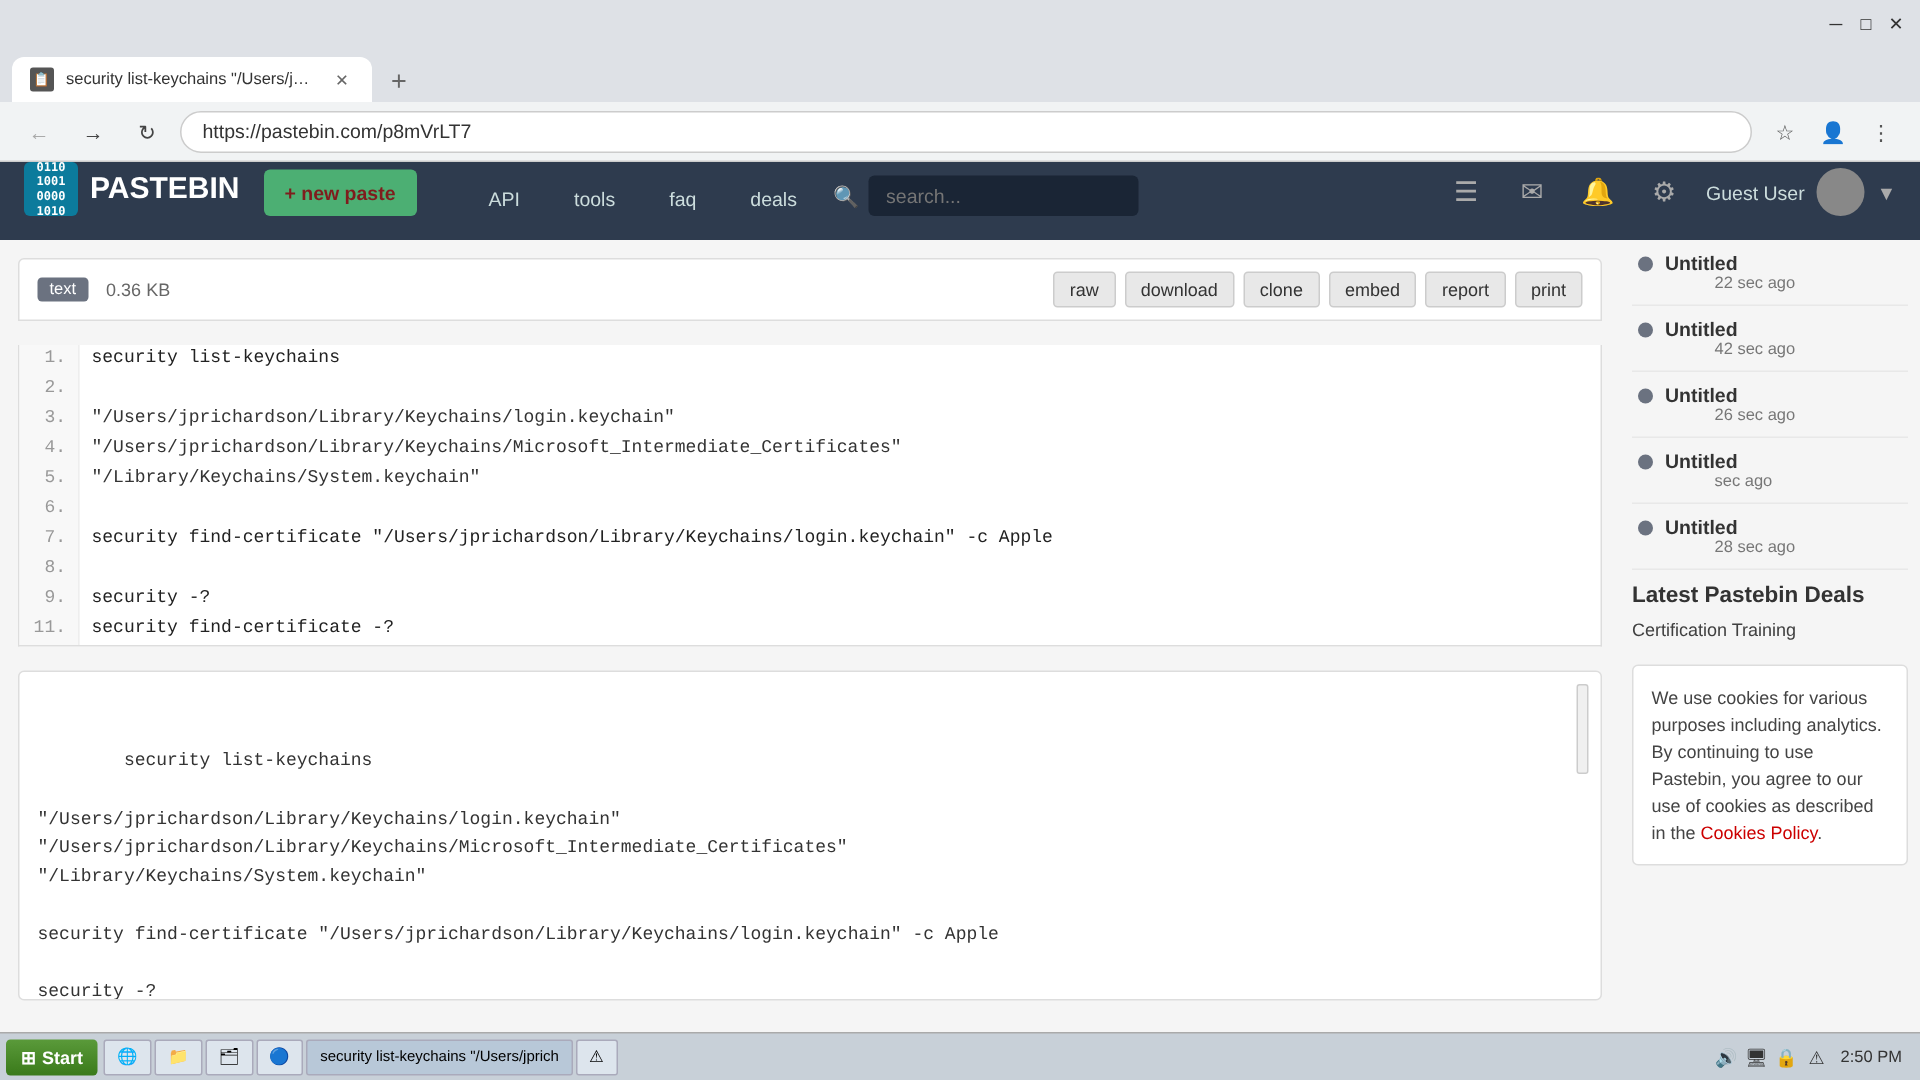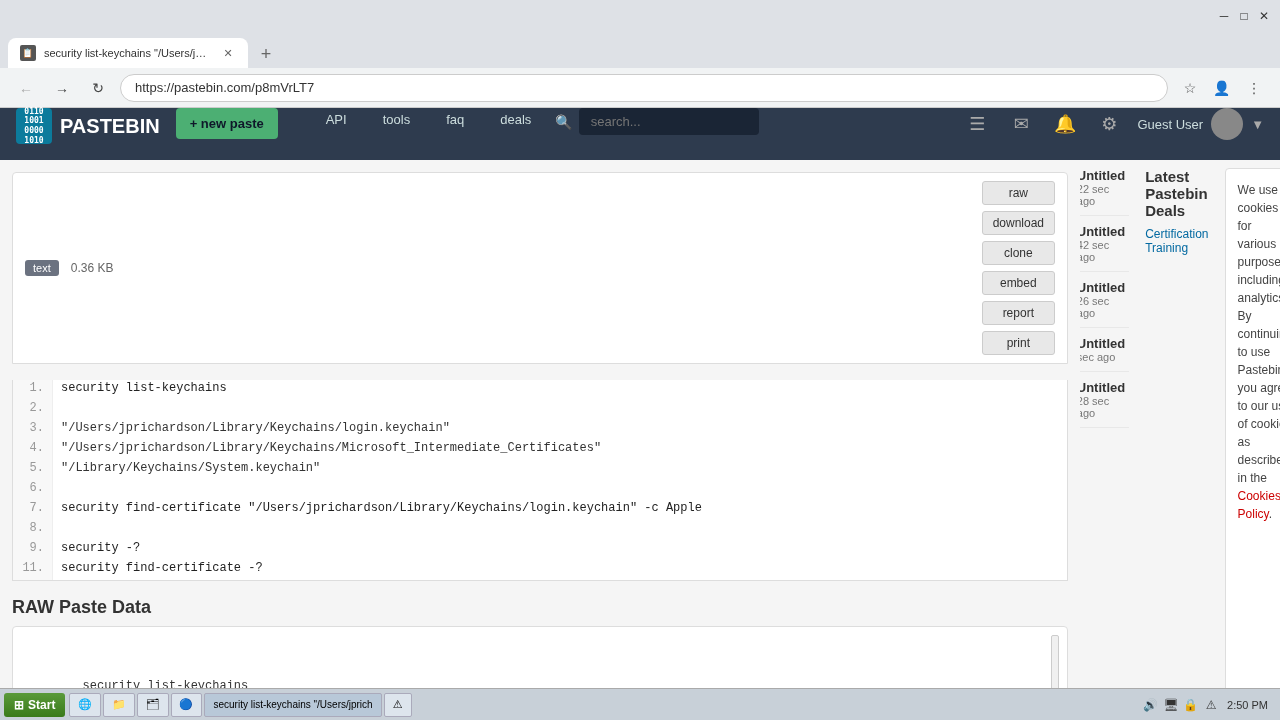--- a/index.html
+++ b/index.html
@@ -19,82 +19,82 @@
 
     
     .address-bar { background: #f1f3f4; display: flex; align-items: center; padding: 4px 12px; gap: 8px; height: 40px; border-bottom: 1px solid #ccc; }
     .nav-btn { width: 28px; height: 28px; border-radius: 50%; display: flex; align-items: center; justify-content: center; cursor: pointer; font-size: 14px; color: #444; border: none; background: transparent; }
     .nav-btn.disabled { color: #aaa; cursor: default; }
     .address-input { flex: 1; background: #fff; border: 1px solid #ccc; border-radius: 20px; padding: 4px 14px; font-size: 13px; outline: none; color: #333; height: 28px; }
     .address-bar-right { display: flex; gap: 4px; }
     .addr-icon-btn { width: 28px; height: 28px; border-radius: 50%; display: flex; align-items: center; justify-content: center; cursor: pointer; font-size: 14px; color: #555; border: none; background: transparent; }
 
     
-    .pastebin-header { background: #2e3b4e; display: flex; align-items: flex-start; padding: 0 16px; height: 52px; gap: 16px; }
+    .pastebin-header { background: #2e3b4e; display: flex; align-items: flex-end; padding: 16px 16px; height: 52px; gap: 16px; }
     .pb-logo { display: flex; align-items: center; gap: 8px; color: white; font-size: 20px; font-weight: bold; }
     .pb-logo-icon { background: #0c7b9c; width: 36px; height: 36px; border-radius: 4px; display: flex; align-items: center; justify-content: center; font-size: 10px; color: white; font-family: monospace; }
-    .new-paste-btn { background: #4caf73; color: #0f172a; border: none; border-radius: 4px; padding: 8px 14px; font-size: 13px; cursor: pointer; display: flex; align-items: center; gap: 4px; font-weight: bold; }
+    .new-paste-btn { background: #4caf73; color: #7f1d1d; border: none; border-radius: 4px; padding: 8px 14px; font-size: 13px; cursor: pointer; display: flex; align-items: center; gap: 4px; font-weight: bold; }
     .pb-nav { display: flex; gap: 20px; margin-left: 24px; }
     .pb-nav-link { color: #cdd; font-size: 13px; padding: 4px 8px; cursor: pointer; text-decoration: none; background: transparent; border: none; }
     .search-bar { background: #1a2535; border: none; border-radius: 4px; padding: 6px 12px; color: #aaa; font-size: 13px; width: 180px; outline: none; }
     .pb-header-right { margin-left: auto; display: flex; align-items: center; gap: 12px; }
     .pb-icon-btn { color: #aaa; font-size: 18px; cursor: pointer; width: 32px; height: 32px; display: flex; align-items: center; justify-content: center; border-radius: 4px; }
     .pb-user { display: flex; align-items: center; gap: 8px; color: #cdd; font-size: 13px; }
     .pb-avatar { width: 32px; height: 32px; background: #888; border-radius: 50%; }
 
     
     .main-content { display: flex; height: calc(720px - 32px - 36px - 40px - 56px); background: #f5f5f5; }
 
     
     .content-area { flex: 1; overflow-y: auto; padding: 12px; }
     .paste-info-bar { background: #fff; border: 1px solid #ddd; padding: 8px 12px; border-radius: 4px 4px 0 0; display: flex; align-items: center; gap: 12px; margin-bottom: 16px; }
     .paste-type-badge { background: #6b7280; color: white; border-radius: 3px; padding: 2px 8px; font-size: 11px; }
     .paste-size { font-size: 12px; color: #666; }
-    .paste-actions { margin-left: auto; display: flex; gap: 6px; flex-direction: column; }
+    .paste-actions { margin-left: auto; display: flex; gap: 6px; }
     .paste-action-btn { background: #e8e8e8; border: 1px solid #ccc; border-radius: 3px; padding: 4px 10px; font-size: 12px; cursor: pointer; color: #333; }
 
     .code-container { background: #fff; border: 1px solid #ddd; border-top: none; font-family: 'Courier New', monospace; font-size: 12px; }
     .code-line { display: flex; min-height: 20px; }
     .line-num { width: 40px; min-width: 40px; text-align: right; padding: 1px 8px 1px 4px; color: #999; background: #f8f8f8; border-right: 1px solid #eee; font-size: 12px; user-select: none; }
     .line-content { padding: 1px 8px; color: #333; white-space: pre; }
     .line-content.keyword { color: #222; }
 
     .raw-section { margin-top: 16px; }
     .raw-title { font-size: 18px; font-weight: bold; color: #333; margin-bottom: 8px; }
     .raw-content { background: #fff; border: 1px solid #ddd; border-radius: 4px; padding: 12px; font-family: 'Courier New', monospace; font-size: 12px; color: #333; white-space: pre; line-height: 1.6; overflow: hidden; max-height: 220px; position: relative; }
     .raw-scroll-indicator { position: absolute; right: 8px; top: 8px; background: #f0f0f0; border: 1px solid #ccc; border-radius: 2px; width: 8px; height: 60px; }
     .sidebar-recent { padding: 0 8px; }
     .sidebar-item { display: flex; align-items: flex-start; gap: 8px; padding: 8px 4px; border-bottom: 1px solid #e8e8e8; cursor: pointer; }
     .sidebar-dot { width: 10px; height: 10px; border-radius: 50%; background: #6b7280; margin-top: 3px; flex-shrink: 0; }
     .sidebar-item-text { flex: 1; }
     .sidebar-item-title { font-weight: bold; font-size: 13px; color: #333; }
-    .sidebar-item-time { font-size: 11px; color: #777; }
+    .sidebar-item-time { font-size: 11px; color: #777; margin-left: 33px; }
 
     .deals-section { padding: 8px; }
     .deals-title { font-size: 15px; font-weight: bold; color: #333; margin-bottom: 8px; }
     .deals-image { width: 100%; height: 110px; background: linear-gradient(135deg, #1a2a4a 0%, #2c3e6e 50%, #1a2a4a 100%); border-radius: 4px; position: relative; overflow: hidden; margin-bottom: 8px; display: flex; align-items: center; justify-content: center; }
     .deals-badge { position: absolute; top: 8px; right: 8px; background: #e74c3c; color: white; font-size: 11px; font-weight: bold; padding: 2px 6px; border-radius: 3px; }
     .deals-title-text { font-size: 13px; font-weight: bold; color: #c00; margin-bottom: 4px; }
-    .deals-desc { font-size: 12px; color: #0369a1; }
+    .deals-desc { font-size: 12px; color: #404040; }
 
     
     .cookie-notice { background: white; border: 1px solid #ddd; border-radius: 4px; padding: 12px; margin: 8px; font-size: 12px; color: #444; line-height: 1.5; }
     .cookie-link { color: #c00; cursor: pointer; }
 
     
     .taskbar { position: absolute; bottom: 0; left: 0; right: 0; height: 32px; background: #c8d0d8; border-top: 1px solid #aaa; display: flex; align-items: center; padding: 0 4px; }
     .start-btn { background: linear-gradient(to bottom, #5a9a3a, #3a7a1a); color: white; border: none; padding: 2px 10px; font-size: 12px; font-weight: bold; border-radius: 3px; cursor: pointer; height: 24px; display: flex; align-items: center; gap: 4px; }
     .taskbar-items { display: flex; gap: 2px; margin-left: 4px; }
     .taskbar-item { background: #dde5ed; border: 1px solid #aab; border-radius: 2px; padding: 2px 8px; font-size: 11px; cursor: pointer; height: 24px; display: flex; align-items: center; }
     .taskbar-item.active { background: #b8c8d8; border-inset: 1px; }
     .taskbar-right { margin-left: auto; display: flex; align-items: center; gap: 8px; padding-right: 8px; font-size: 11px; color: #333; }
     .taskbar-icons { display: flex; gap: 4px; align-items: center; }
     .tray-icon { width: 16px; height: 16px; display: flex; align-items: center; justify-content: center; font-size: 12px; cursor: pointer; }
 
-    .sidebar-outer { width: 200px; display: flex; flex-direction: row; overflow: hidden; justify-content: center; }
+    .sidebar-outer { width: 200px; display: flex; flex-direction: column; overflow: hidden; }
   </style>
 </head>
 <body>
 
 <div class="browser-chrome">
   <div class="title-bar">
     <div class="title-bar-controls">
       <button class="title-bar-btn">─</button>
       <button class="title-bar-btn">□</button>
       <button class="title-bar-btn">✕</button>
@@ -211,21 +211,20 @@
         <span class="line-num">9.</span>
         <span class="line-content keyword">security -?</span>
       </div>
       <div class="code-line">
         <span class="line-num">11.</span>
         <span class="line-content keyword">security find-certificate -?</span>
       </div>
     </div>
 
     <div class="raw-section">
-      <h2 class="raw-title">RAW Paste Data</h2>
       <div class="raw-content">
         <div class="raw-scroll-indicator"></div>
         <span>security list-keychains
 
 "/Users/jprichardson/Library/Keychains/login.keychain"
 "/Users/jprichardson/Library/Keychains/Microsoft_Intermediate_Certificates"
 "/Library/Keychains/System.keychain"
 
 security find-certificate "/Users/jprichardson/Library/Keychains/login.keychain" -c Apple
 

